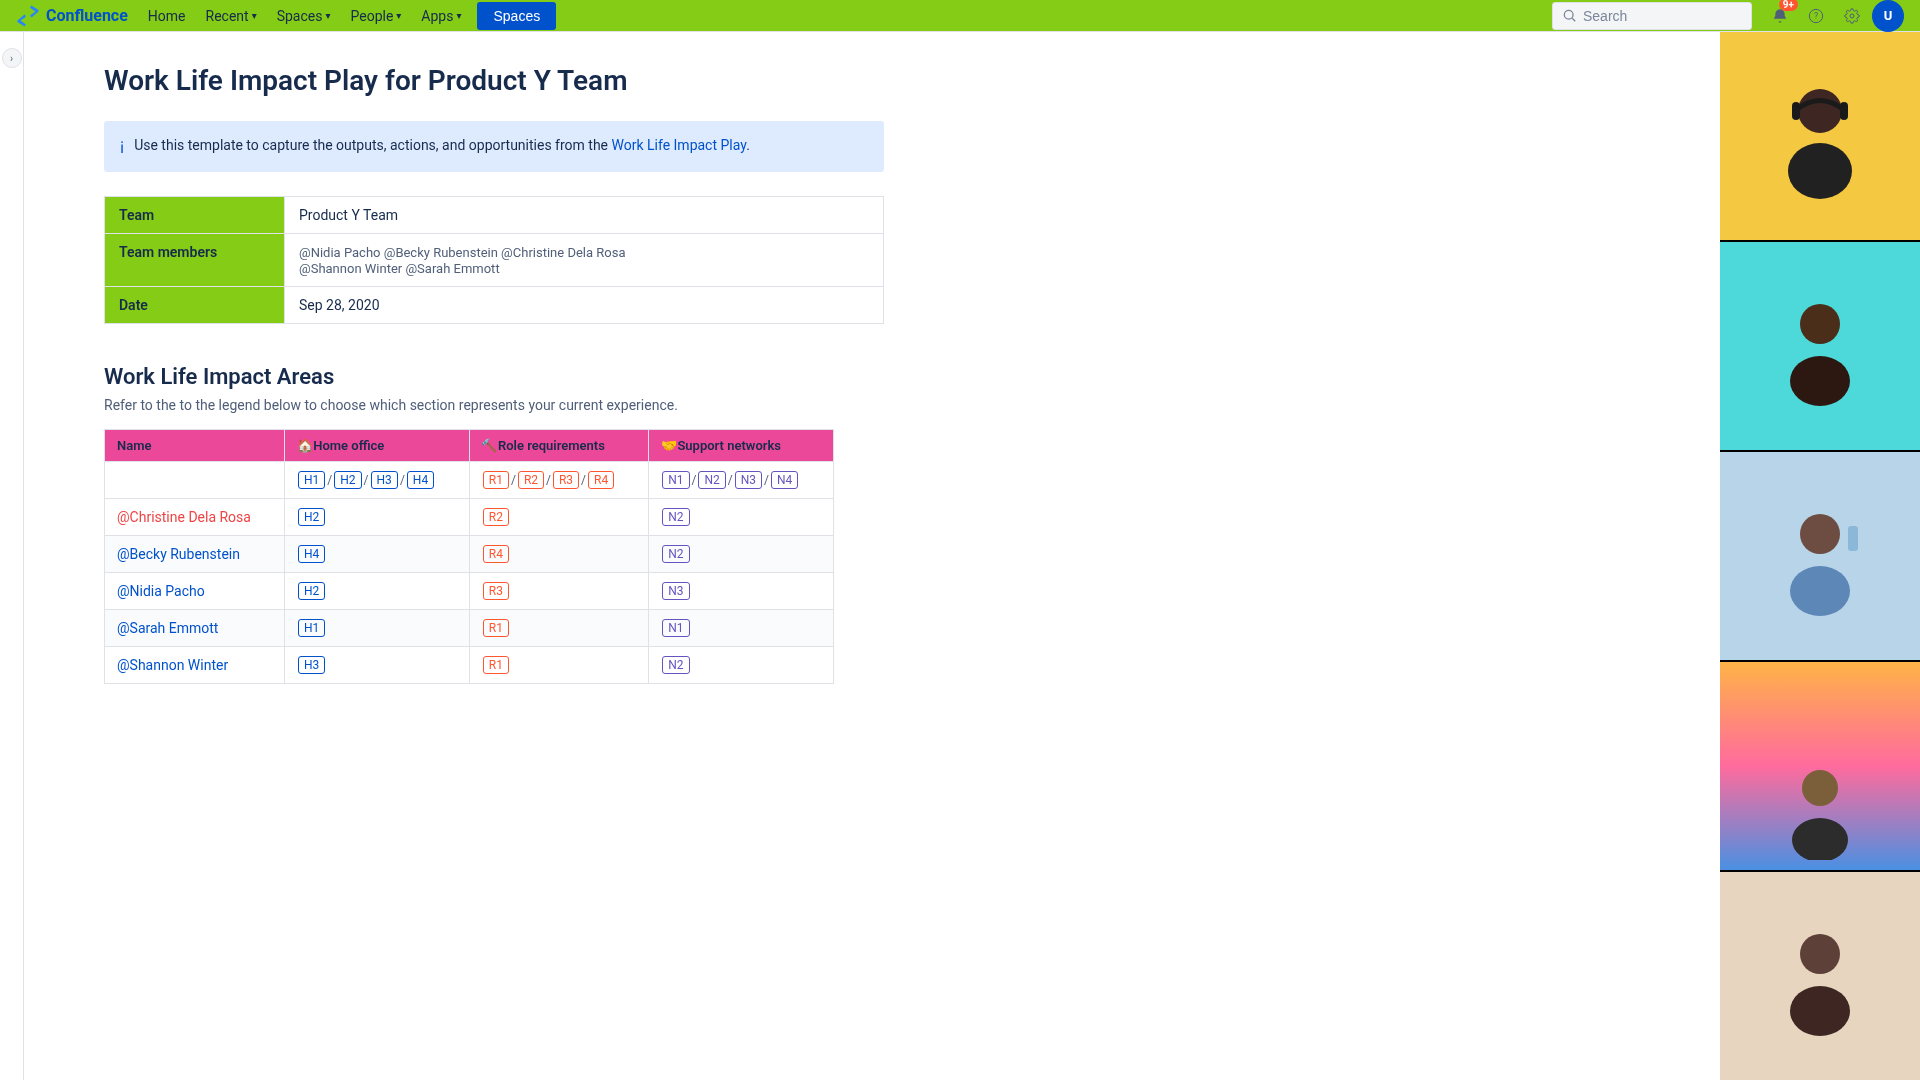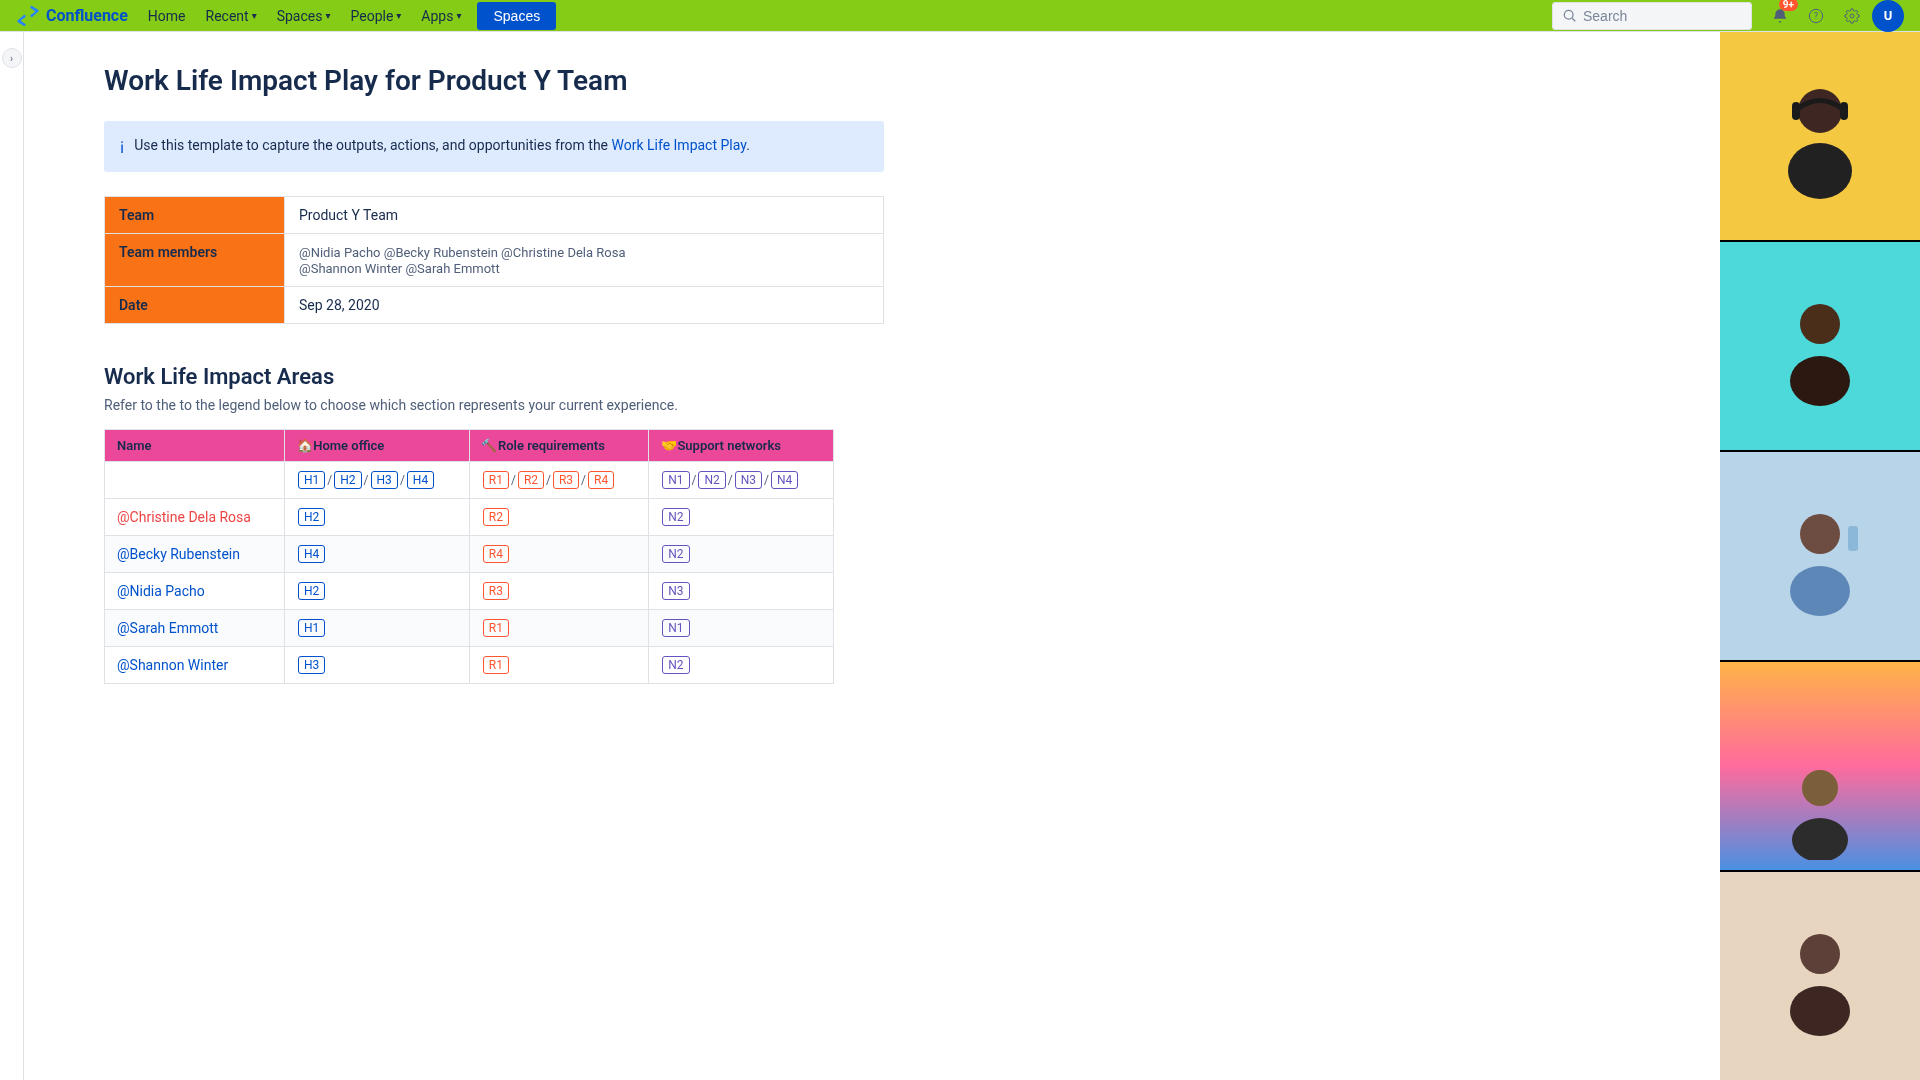--- a/index.html
+++ b/index.html
@@ -45,21 +45,21 @@
 
     
     .info-box { background: #DEEBFF; border-radius: 3px; padding: 14px 16px; display: flex; gap: 10px; margin-bottom: 24px; max-width: 780px; }
     .info-icon { color: #0052CC; font-size: 16px; flex-shrink: 0; margin-top: 1px; }
     .info-text { font-size: 14px; color: #172B4D; line-height: 1.5; }
     .info-link { color: #0052CC; text-decoration: none; }
 
     
     .meta-table { border-collapse: collapse; max-width: 780px; width: 100%; margin-bottom: 40px; }
     .meta-table td { border: 1px solid #DFE1E6; padding: 10px 14px; vertical-align: top; }
-    .meta-table td:first-child { font-weight: 600; background: #f97316; width: 180px; }
+    .meta-table td:first-child { font-weight: 600; background: #84cc16; width: 180px; }
     .meta-table td:last-child { background: #fff; }
 
     
     .section-heading { font-size: 22px; font-weight: 600; color: #172B4D; margin-bottom: 8px; }
     .section-desc { font-size: 14px; color: #505F79; margin-bottom: 16px; }
 
     
     .data-table { border-collapse: collapse; width: 100%; max-width: 730px; }
     .data-table th, .data-table td { border: 1px solid #DFE1E6; padding: 8px 12px; text-align: left; vertical-align: middle; }
     .data-table th { background: #ec4899; font-weight: 600; font-size: 13px; }

